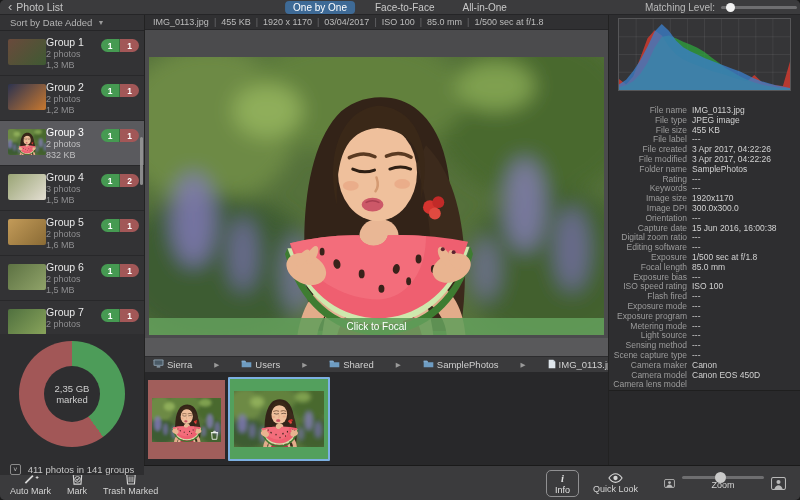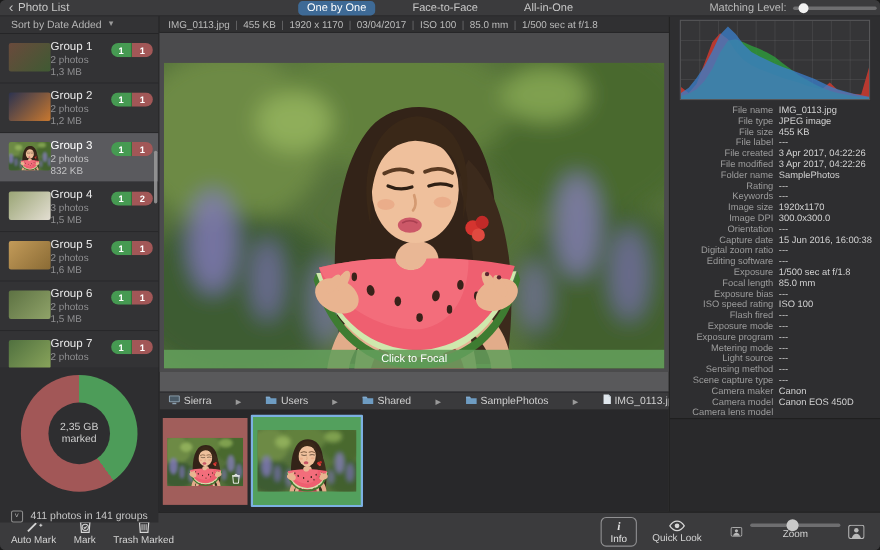--- a/index.html
+++ b/index.html
@@ -4,21 +4,21 @@
 <style>
   * { margin:0; padding:0; box-sizing:border-box; }
   html,body { width:800px; height:500px; background:#1a1a1a; overflow:hidden; }
   body { font-family:"Liberation Sans", sans-serif; -webkit-font-smoothing:antialiased; }
   .app { width:800px; height:500px; display:flex; flex-direction:column; background:#2e2e30; border-radius:5px; overflow:hidden; }
 
   
   .topbar { height:15px; background:#3b3b3d; border-bottom:1px solid #252527; display:flex; align-items:center; position:relative; flex:0 0 15px; }
   .back { display:flex; align-items:center; gap:4px; color:#c6c6c6; font-size:10.5px; margin-left:8px; cursor:default; }
   .back .chev { font-size:13px; line-height:10px; color:#bdbdbd; }
-  .segwrap { position:absolute; left:50%; transform:translateX(-50%); display:flex; align-items:center; gap:26px; }
+  .segwrap { position:absolute; left:50%; transform:translateX(-50%); display:flex; align-items:center; gap:12px; }
   .seg { background:transparent; border:0; color:#c9c9c9; font-size:10px; padding:1px 8px; border-radius:4px; font-family:inherit; }
   .seg.active { background:#3e6a96; color:#fff; }
   .matching { position:absolute; right:3px; display:flex; align-items:center; gap:6px; color:#b9b9b9; font-size:10px; }
   .mslider { width:76px; height:3px; background:#6e6e70; border-radius:2px; position:relative; }
   .mknob { width:9px; height:9px; border-radius:50%; background:#f2f2f2; position:absolute; top:-3px; }
 
   
   .content { flex:1; display:flex; min-height:0; }
 
   
@@ -61,21 +61,21 @@
   .tile { position:absolute; display:flex; align-items:center; justify-content:center; }
   .tile-inner { position:relative; overflow:hidden; }
   .tile-inner svg { width:100%; height:100%; display:block; }
   .tile-trash-ic { position:absolute; right:2px; bottom:2px; opacity:.95; }
   .tile.keep.selected { border:2px solid #7cb0e2; border-radius:1px; }
 
   
   .rightpanel { flex:1; background:#2e2e30; border-left:1px solid #222; display:flex; flex-direction:column; min-width:0; }
   .histo { margin:3px 9px 0 9px; height:73px; background:#353537; border:1px solid #565658; flex:0 0 73px; }
   .histo svg { width:100%; height:100%; display:block; }
-  .meta { margin-top:5px; height:284px; overflow:hidden; flex:0 0 284px;padding-left:16px; }
+  .meta { margin-top:15px; height:284px; overflow:hidden; flex:0 0 284px; }
   .mrow { display:grid; grid-template-columns:78px 1fr; gap:5px; font-size:8.5px; line-height:9.8px; }
   .mlabel { color:#9c9c9c; text-align:right; white-space:nowrap; }
   .mvalue { color:#d2d2d2; white-space:nowrap; overflow:hidden; }
   .metabottom { flex:1; background:#29292b; border-top:1px solid #1f1f1f; }
 
   
   .toolbar { height:35px; background:#3b3b3d; border-top:1px solid #1a1a1a; display:flex; align-items:center; padding:0 10px; flex:0 0 35px; }
   .titem { display:flex; flex-direction:column; align-items:center; gap:1px; color:#d4d4d4; font-size:9px; margin-right:16px; }
   .titem svg { display:block; }
   .tspacer { flex:1; }

